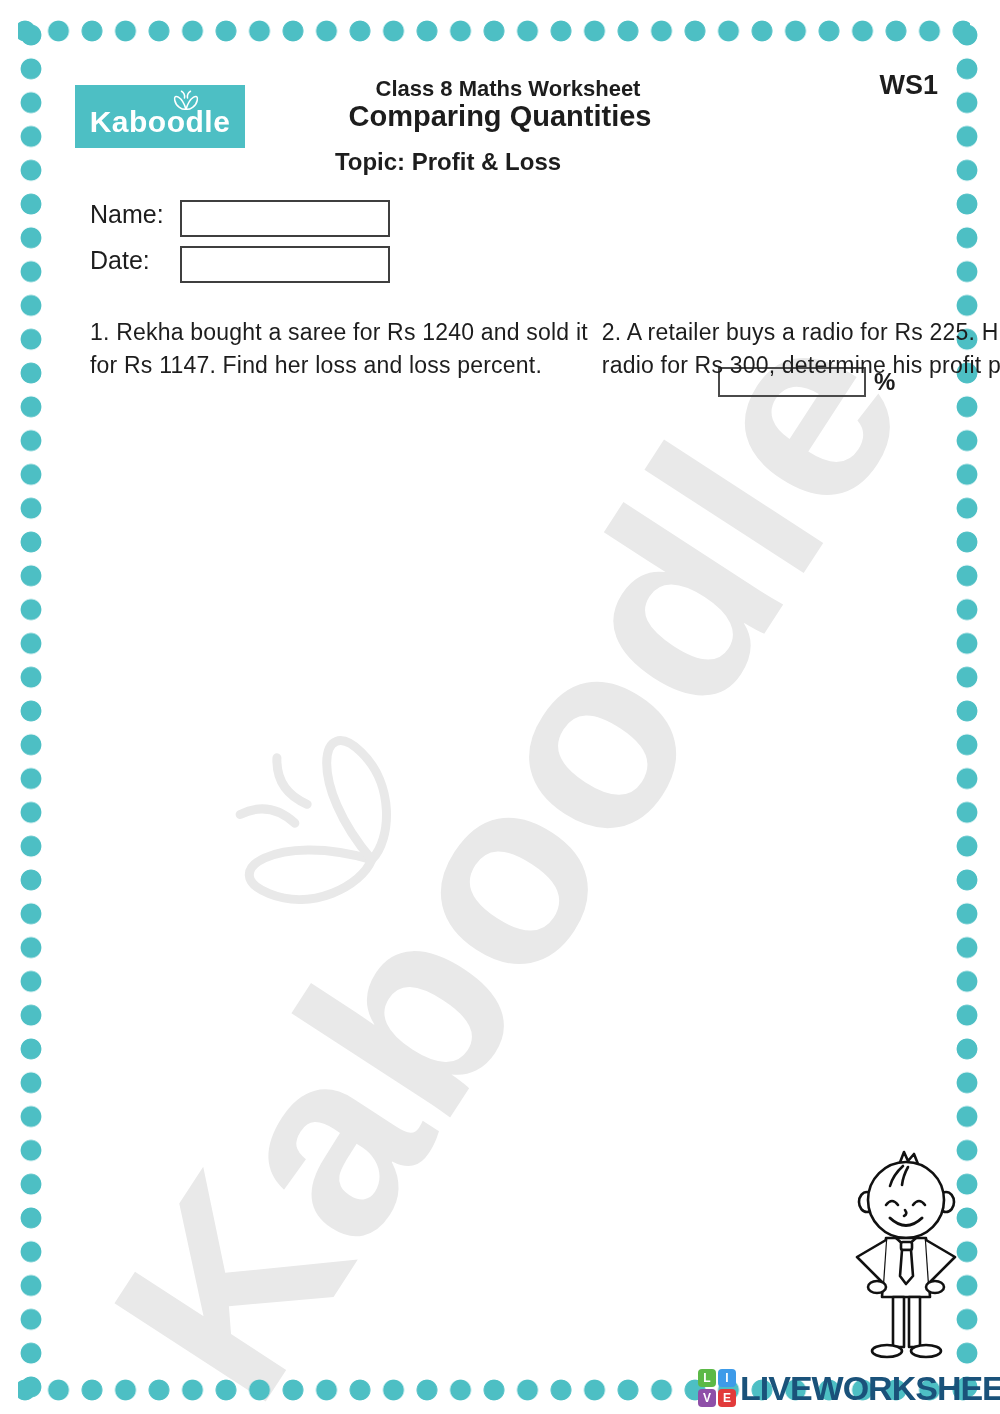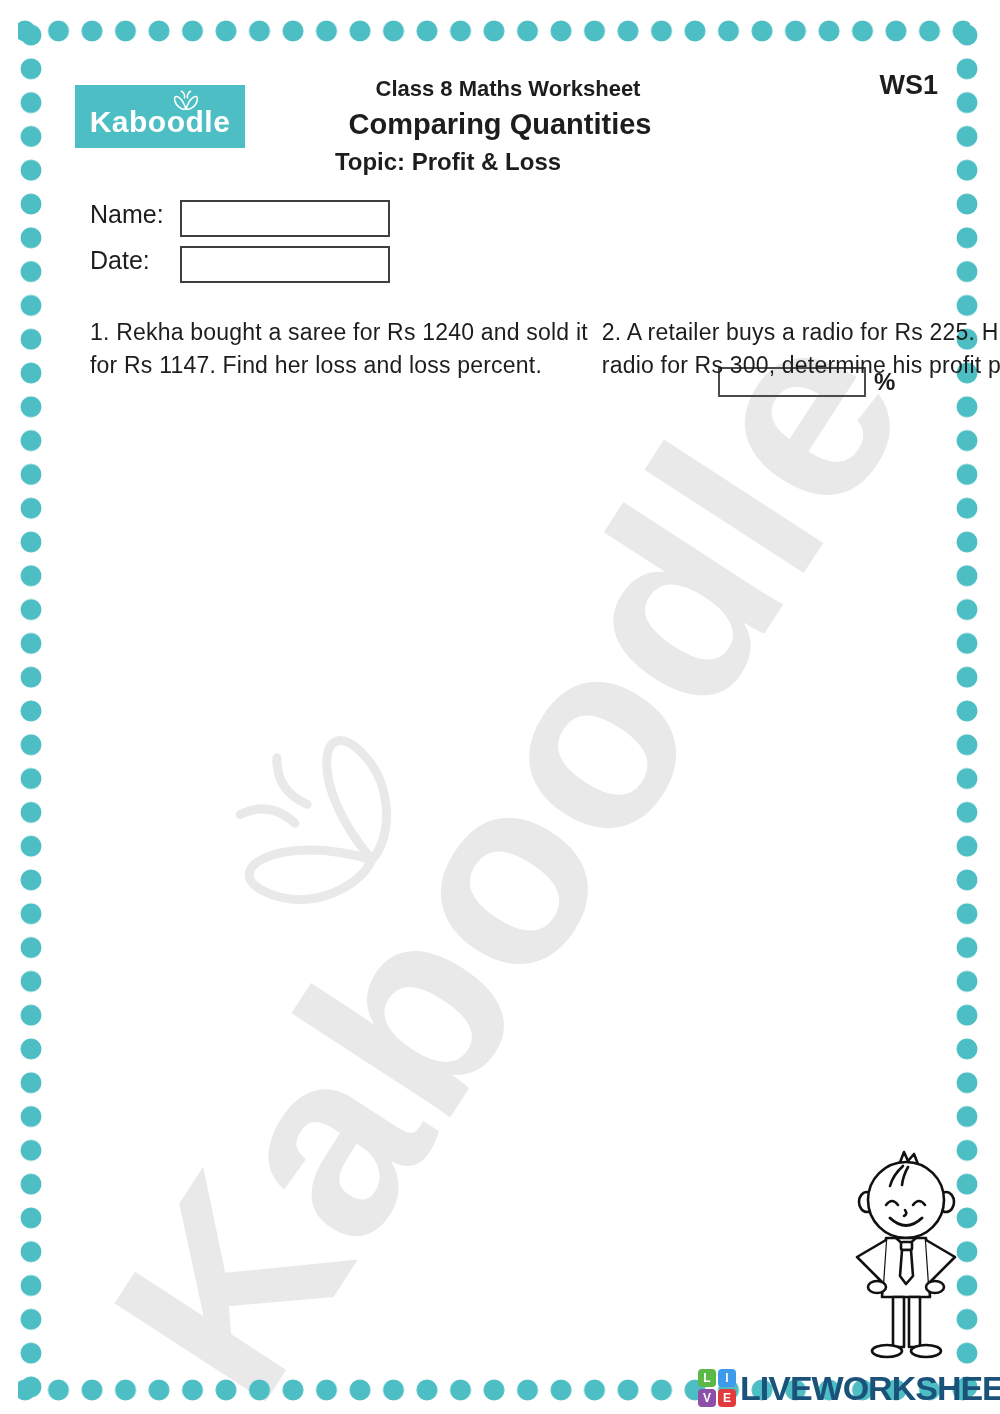--- a/index.html
+++ b/index.html
@@ -20,21 +20,21 @@
              text-align:center;transform:rotate(-57deg);z-index:0;color:#e9e9e9;
              font-size:262px;font-weight:600;letter-spacing:2px;white-space:nowrap;}
   .watermark svg{position:absolute;left:440px;top:-108px;}
   
   .logo{position:absolute;left:75px;top:85px;width:170px;height:63px;background:#4DBFC4;z-index:3;
         display:flex;align-items:flex-end;justify-content:center;}
   .logo .logo-text{color:#fff;font-size:30px;font-weight:600;letter-spacing:.5px;line-height:1;margin-bottom:11px;}
   .logo svg{position:absolute;left:96px;top:4px;}
   .head-center{position:absolute;left:0;top:0;width:1000px;text-align:center;z-index:3;}
   .h-sub{position:absolute;left:8px;top:76px;width:1000px;font-size:22px;font-weight:600;}
-  .h-title{position:absolute;left:0;top:108px;width:1000px;font-size:29px;font-weight:600;}
+  .h-title{position:absolute;left:0;top:100px;width:1000px;font-size:29px;font-weight:600;}
   .h-topic{position:absolute;left:0;top:148px;width:896px;font-size:24px;font-weight:600;}
   .ws{position:absolute;right:62px;top:70px;font-size:27px;font-weight:700;z-index:3;}
   
   .field{position:absolute;z-index:3;display:flex;align-items:flex-start;}
   .field-label{font-size:25px;font-weight:500;}
   .field-box{position:absolute;left:90px;width:206px;height:33px;border:2px solid #3f3f3f;background:transparent;}
   .f-name{left:90px;top:200px;width:400px;height:37px;}
   .f-date{left:90px;top:246px;width:400px;height:37px;}
   
   .questions{position:absolute;left:90px;top:316px;width:892px;display:flex;flex-direction:row;gap:14px;z-index:3;}

